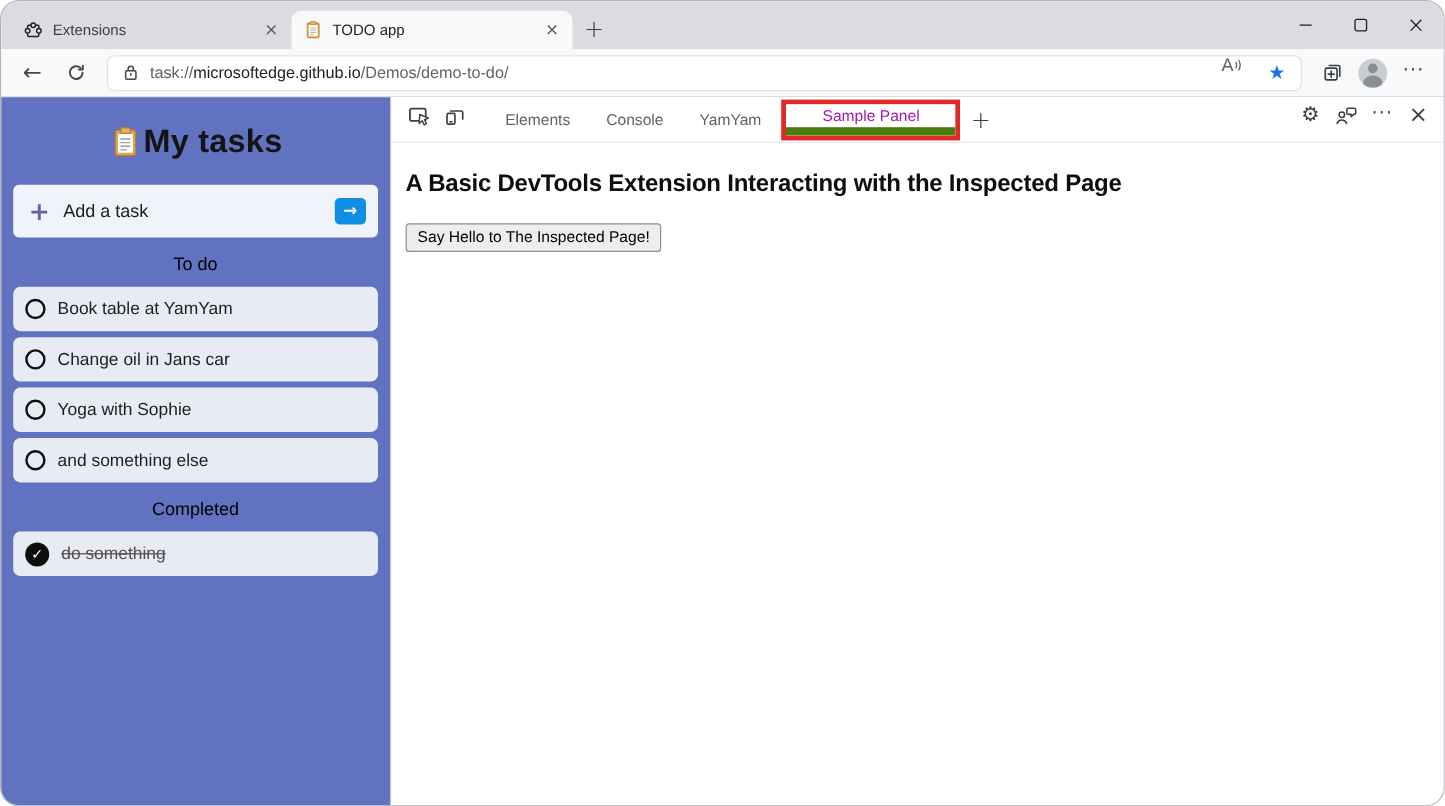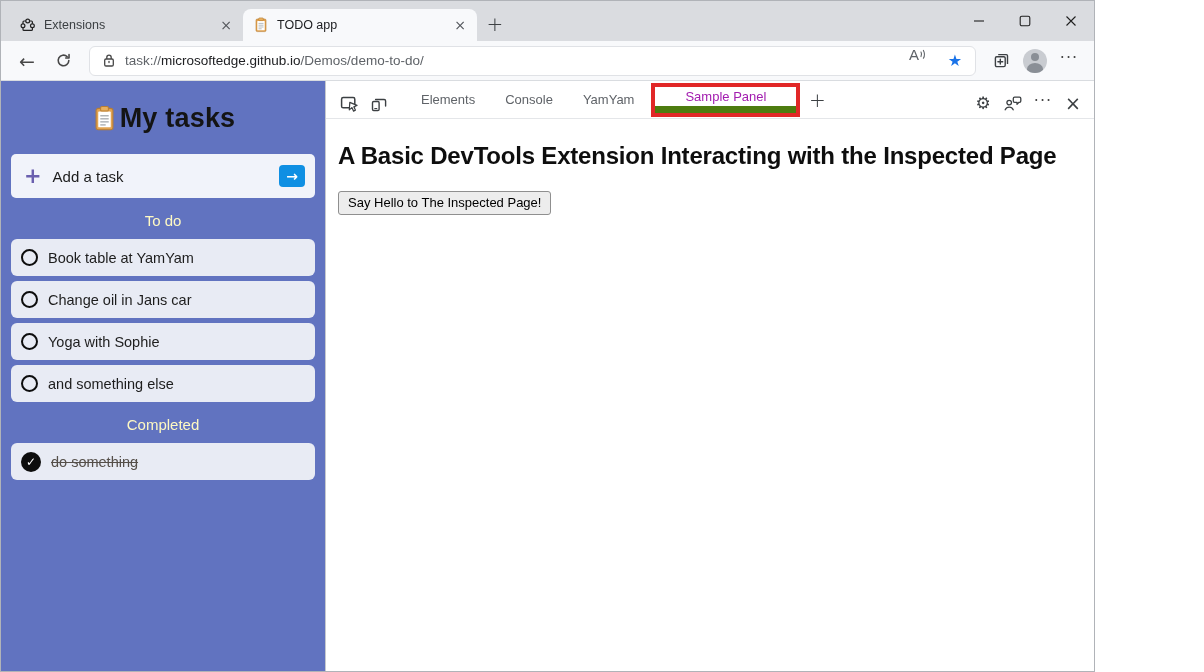--- a/index.html
+++ b/index.html
@@ -1,21 +1,21 @@
 <!DOCTYPE html>
 <html><head>
 <meta charset="utf-8">
 <style>
   * { margin:0; padding:0; box-sizing:border-box; }
   html,body { background:#ffffff; }
   body { font-family:"Liberation Sans","DejaVu Sans",sans-serif; }
 
   .window {
-    width:1095px; height:672px;
-    border:1px solid #b0b3b8; border-radius:0;
+    width:1204px; height:672px;
+    border:1px solid #b0b3b8; border-radius:16px;
     overflow:hidden; display:flex; flex-direction:column;
     background:#fff;
   }
 
   
   .tabbar { height:40px; background:#dadce0; display:flex; align-items:flex-end; flex-shrink:0; }
   .tabs { display:flex; align-items:flex-end; padding-left:8px; }
   .tab {
     width:234px; height:32px; display:flex; align-items:center;
     padding:0 8px 0 10px; gap:8px; border-radius:8px 8px 0 0;
@@ -59,46 +59,46 @@
   .page { width:324px; background:#6173c0; padding:0 10px; flex-shrink:0; }
   .todo-title { margin-top:22px; display:flex; align-items:center; justify-content:center; gap:2px; }
   .todo-title span { font-size:27px; font-weight:700; color:#141414; letter-spacing:0.2px; }
   .add-task { margin-top:20px; height:44px; background:#f1f3fa; border-radius:5px;
               display:flex; align-items:center; padding:0 10px 0 13px; gap:11px; }
   .add-plus { color:#6a5fae; font-size:21px; font-weight:700; line-height:1; font-family:"DejaVu Sans",sans-serif; }
   .add-label { font-size:15px; color:#1c1c1c; }
   .add-submit { margin-left:auto; width:26px; height:22px; background:#0f8fe3; border-radius:4px;
                 display:flex; align-items:center; justify-content:center;
                 color:#fff; font-size:14px; font-weight:700; font-family:"DejaVu Sans",sans-serif; }
-  .section-label { text-align:center; font-size:15px; color:#fef9c3; margin:14px 0 10px; }
+  .section-label { text-align:center; font-size:15px; color:#000000; margin:14px 0 10px; }
   .task { height:37px; background:#e8ebf4; border-radius:6px; display:flex; align-items:center;
           gap:10px; padding:0 10px; margin-bottom:5px; font-size:14.5px; color:#1d1d1d; }
   .circle { width:17px; height:17px; border:2.5px solid #0d0d0d; border-radius:50%; flex-shrink:0; background:transparent; }
   .circle.checked { width:20px; height:20px; border:none; background:#0d0d0d; display:flex;
                     align-items:center; justify-content:center; color:#fff; font-size:12px; font-weight:700;
                     font-family:"DejaVu Sans",sans-serif; }
   .task.done .task-label { color:#554f49; text-decoration:line-through; }
 
   
   .devtools { flex:1; background:#fff; border-left:1px solid #c6c9cd; display:flex; flex-direction:column; min-width:0; }
-  .dt-toolbar { height:38px; border-bottom:1px solid #e4e6e9; display:flex; align-items:flex-end;
+  .dt-toolbar { height:38px; border-bottom:1px solid #e4e6e9; display:flex; align-items:flex-start;
                 padding:0 6px 0 8px; flex-shrink:0; }
   .dt-iconbtn { width:30px; height:30px; display:flex; align-items:center; justify-content:center; border-radius:4px; color:#3c4043; }
   .dt-tabs { display:flex; align-items:center; height:100%; margin-left:12px; }
   .dt-tab { padding:0 15px; height:100%; display:flex; align-items:center; font-size:13px; color:#5f6368; }
   .red-box { border:4px solid #e12727; height:34px; display:flex; align-items:stretch; margin:0 2px; }
   .dt-tab.active { background:#fff; color:#a21caf; border-bottom:7px solid #4d7c0f; padding:0 30px; }
   .dt-add { width:26px; height:30px; display:flex; align-items:center; justify-content:center;
             font-size:20px; font-weight:300; color:#3c4043; font-family:"DejaVu Sans",sans-serif; margin-left:2px; }
   .dt-right { margin-left:auto; display:flex; align-items:center; }
   .gear { font-size:17px; font-family:"DejaVu Sans",sans-serif; }
   .dt-close { font-size:19px; font-family:"DejaVu Sans",sans-serif; color:#3c4043; }
 
   .dt-content { padding:23px 12px; overflow:hidden; }
-  .dt-heading { font-size:24px; font-weight:700; color:#0e0e0e; white-space:nowrap; letter-spacing:-0.2px; }
+  .dt-heading { font-size:20px; font-weight:700; color:#0e0e0e; white-space:nowrap; letter-spacing:-0.2px; }
   .dt-button { margin-top:21px; display:inline-block; font-size:13px; color:#000;
                background:#ededed; border:1px solid #8f8f8f; border-radius:3px;
                padding:3px 9px 4px; font-family:Liberation Sans, sans-serif; }
 
   svg { display:block; }
 </style>
 </head>
 <body>
 
 <div class="window">

